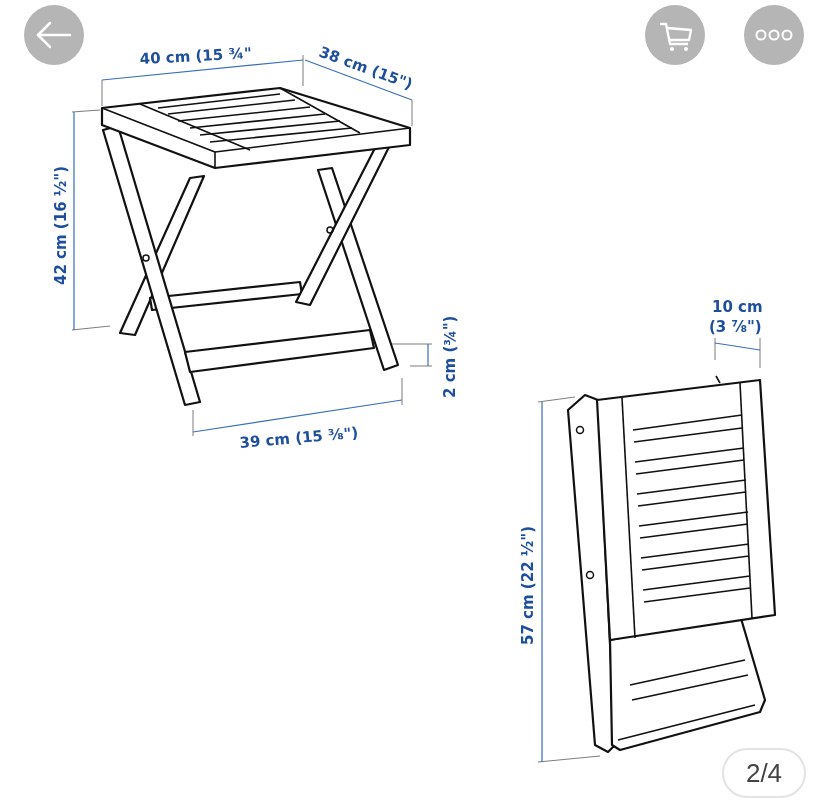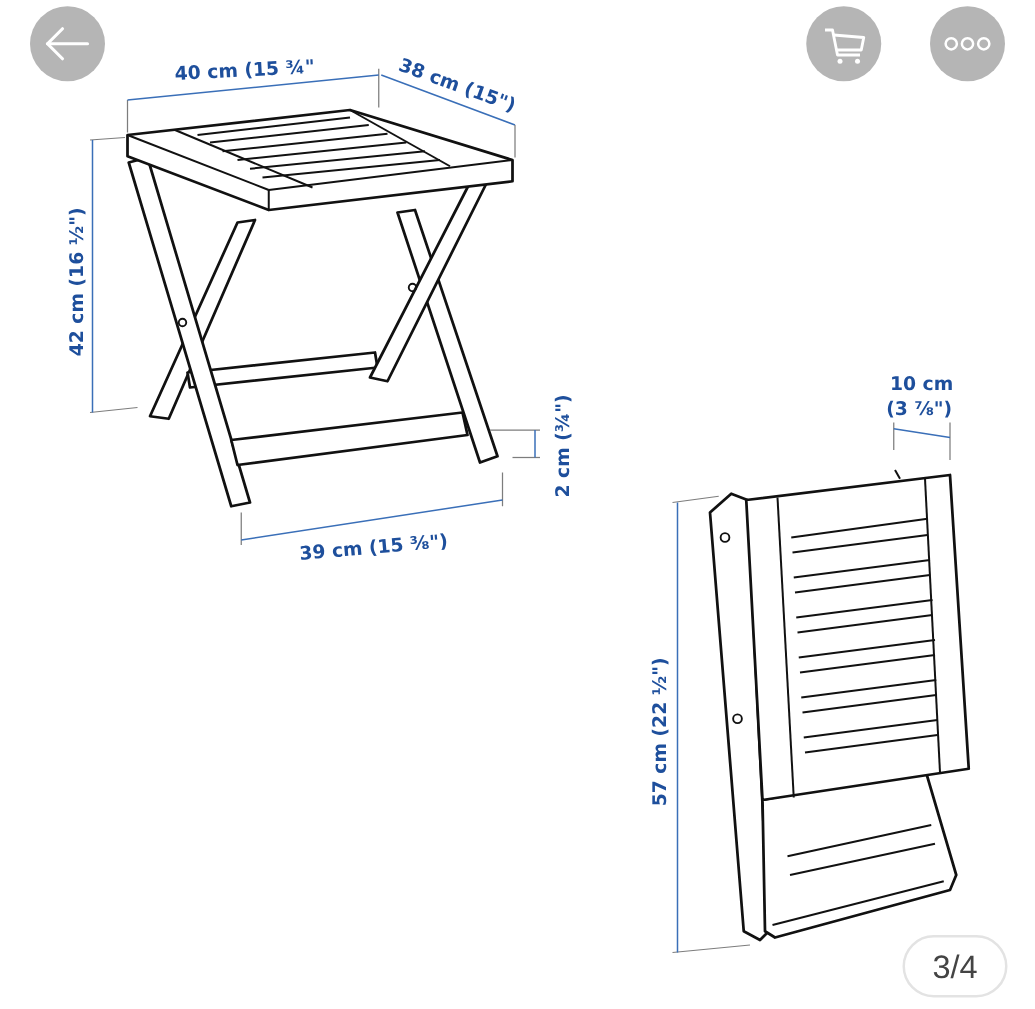--- a/index.html
+++ b/index.html
@@ -144,14 +144,14 @@
 
 <div id="more-btn" class="circle-btn">
   <svg width="40" height="14" viewBox="0 0 40 14">
     <circle cx="7" cy="7" r="4.5" fill="none" stroke="#fff" stroke-width="2"></circle>
     <circle cx="20" cy="7" r="4.5" fill="none" stroke="#fff" stroke-width="2"></circle>
     <circle cx="33" cy="7" r="4.5" fill="none" stroke="#fff" stroke-width="2"></circle>
   </svg>
 </div>
 
 <div id="page-counter">
-  <span>3/4</span>
+  <span>2/4</span>
 </div>
 
 </body></html>

